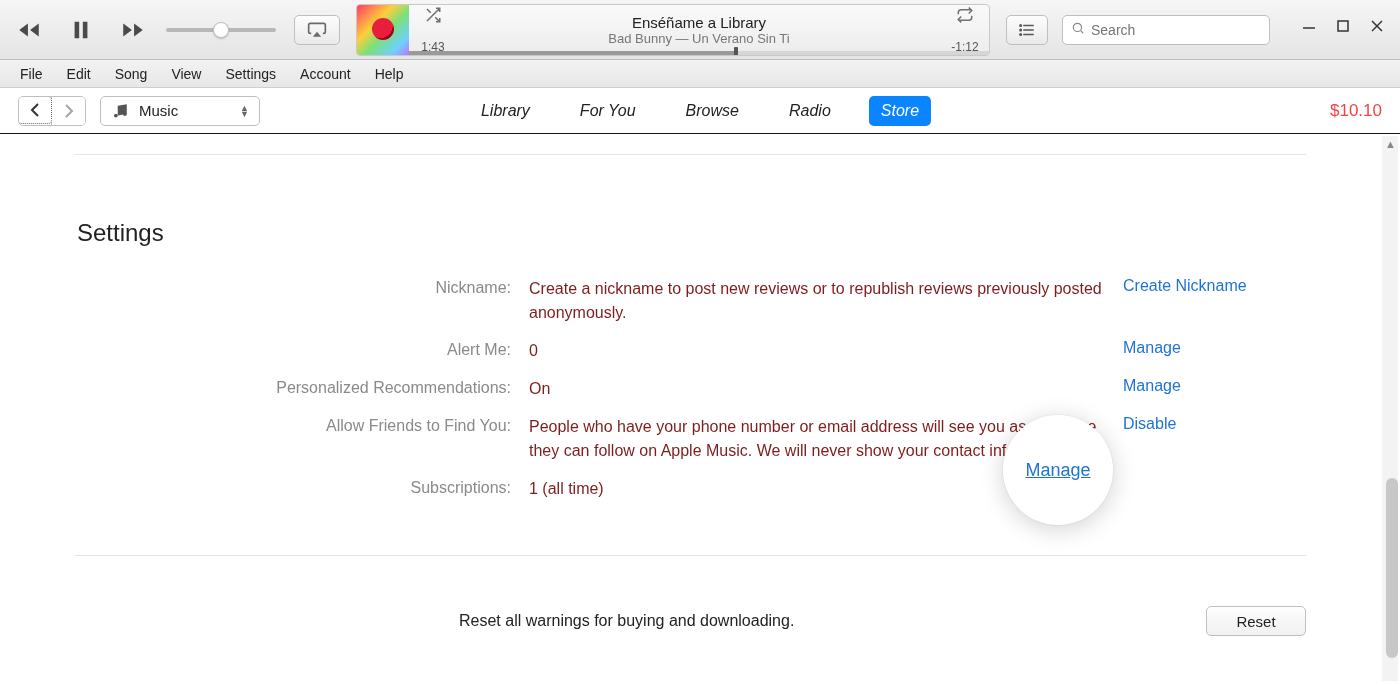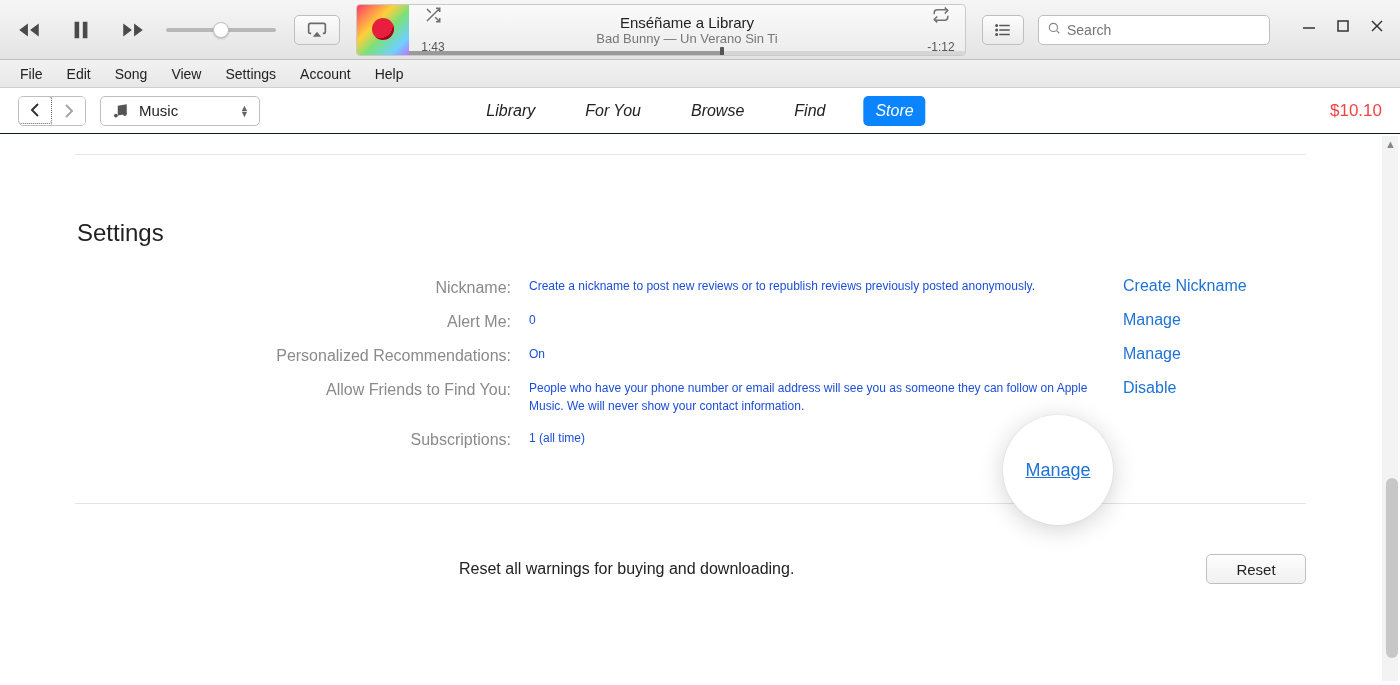--- a/index.html
+++ b/index.html
@@ -53,21 +53,21 @@
   .lcd-center { flex:1; display:flex; flex-direction:column; align-items:center; justify-content:center; }
   .lcd-title { font-size:15px; color:#222;}
   .lcd-sub { font-size:13px; color:#777;}
   .lcd-progress { position:absolute; left:52px; right:0; bottom:0; height:4px; background:#d6d6d6;}
   .lcd-progress-fill { position:absolute; left:0; top:0; bottom:0; width:56%; background:#9a9a9a;}
   .lcd-scrub { position:absolute; left:56%; bottom:-2px; width:4px; height:10px; background:#555; border-radius:1px;}
 
   .right-controls { display:flex; align-items:center; gap:14px; }
   .list-btn { width:42px; height:30px; border:1px solid #bfbfbf; border-radius:5px; background:linear-gradient(#fdfdfd,#eaeaea); display:flex; align-items:center; justify-content:center; color:#555;}
   .list-btn svg{width:22px;height:18px;}
-  .search-wrap { width:232px; height:30px; border:1px solid #bfbfbf; border-radius:5px; background:#fff; display:flex; align-items:center; padding:0 8px; gap:6px; color:#888;}
+  .search-wrap { width:208px; height:30px; border:1px solid #bfbfbf; border-radius:5px; background:#fff; display:flex; align-items:center; padding:0 8px; gap:6px; color:#888;}
   .search-wrap svg{width:14px;height:14px;flex-shrink:0;}
   .search-wrap input{border:none;outline:none;width:100%;font-size:14px;color:#333;}
   .win-controls { display:flex; gap:16px; margin-left:16px; margin-right:4px; align-self:flex-start; margin-top:2px;}
   .win-btn { width:18px; height:18px; display:flex; align-items:center; justify-content:center; color:#333;}
   .win-btn svg{width:14px;height:14px;}
 
   
   .menu-bar { height:28px; background:linear-gradient(#f2f2f2,#e7e7e7); border-bottom:1px solid #cfcfcf; display:flex; align-items:center; padding:0 10px; gap:4px;}
   .menu-item { padding:2px 10px; font-size:14px; color:#222; border-radius:3px;}
 
@@ -88,21 +88,21 @@
   .nav-tab.active { background:#0a84ff; color:#fff;}
   .balance { margin-left:auto; font-size:17px; color:#ef4444;}
 
   
   .content-wrap { position:absolute; top:134px; left:5px; right:24px; bottom:5px; overflow:hidden; background:#fff;}
   .page { padding: 20px 0 0 0; }
   .rule { height:1px; background:#e4e4e4; margin:0 70px; }
   .h-settings { font-size:24px; color:#222; margin:64px 0 30px 72px; font-weight:400;}
   .grid { display:grid; grid-template-columns: 436px 576px 1fr; column-gap:18px; row-gap:14px; padding:0 70px;}
   .lbl-col { text-align:right; color:#8a8a8a; font-size:16px; padding-top:2px;}
-  .val-col { color:#1d4ed8; font-size:12px; line-height:1.5;}
+  .val-col { color:#7f1d1d; font-size:16px; line-height:1.5;}
   .act-col { text-align:left; }
   .link { color:#1f73d4; font-size:16px; cursor:pointer;}
   .reset-row { display:flex; align-items:center; padding:50px 70px 0 454px; }
   .reset-text { font-size:16px; color:#222; flex:1;}
   .reset-btn { width:100px; height:30px; border:1px solid #bfbfbf; border-radius:5px; background:linear-gradient(#fdfdfd,#f1f1f1); font-size:15px; color:#222;}
 
   
   .bubble {
     position:absolute; width:110px; height:110px; border-radius:50%;
     background:#fff;
@@ -251,21 +251,21 @@
         <circle cx="18.5" cy="16" r="2.5"></circle>
       </svg>
     <span class="lbl">Music</span>
     <span class="stepper">▲<br>▼</span>
   </div>
 
   <div class="nav-tabs">
     <div class="nav-tab">Library</div>
     <div class="nav-tab">For You</div>
     <div class="nav-tab">Browse</div>
-    <div class="nav-tab">Find</div>
+    <div class="nav-tab">Radio</div>
     <div class="nav-tab active">Store</div>
   </div>
 
   <div class="balance">$10.10</div>
 </div>
 
 <div class="content-wrap">
   <div class="page">
     <div class="rule"></div>
     <div class="h-settings">Settings</div>

